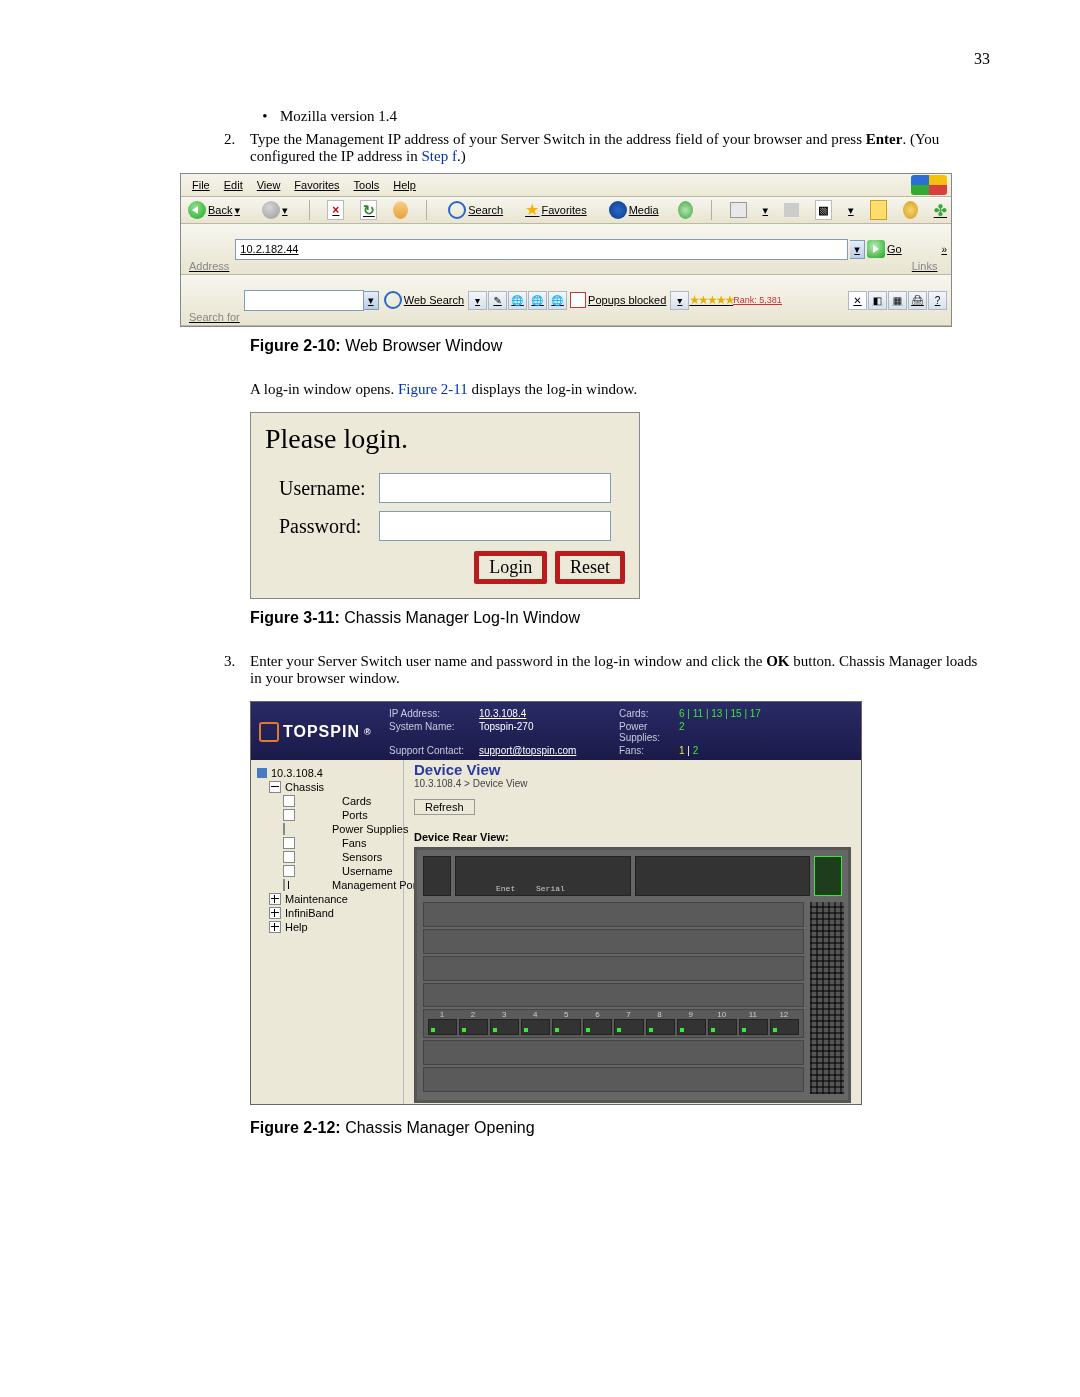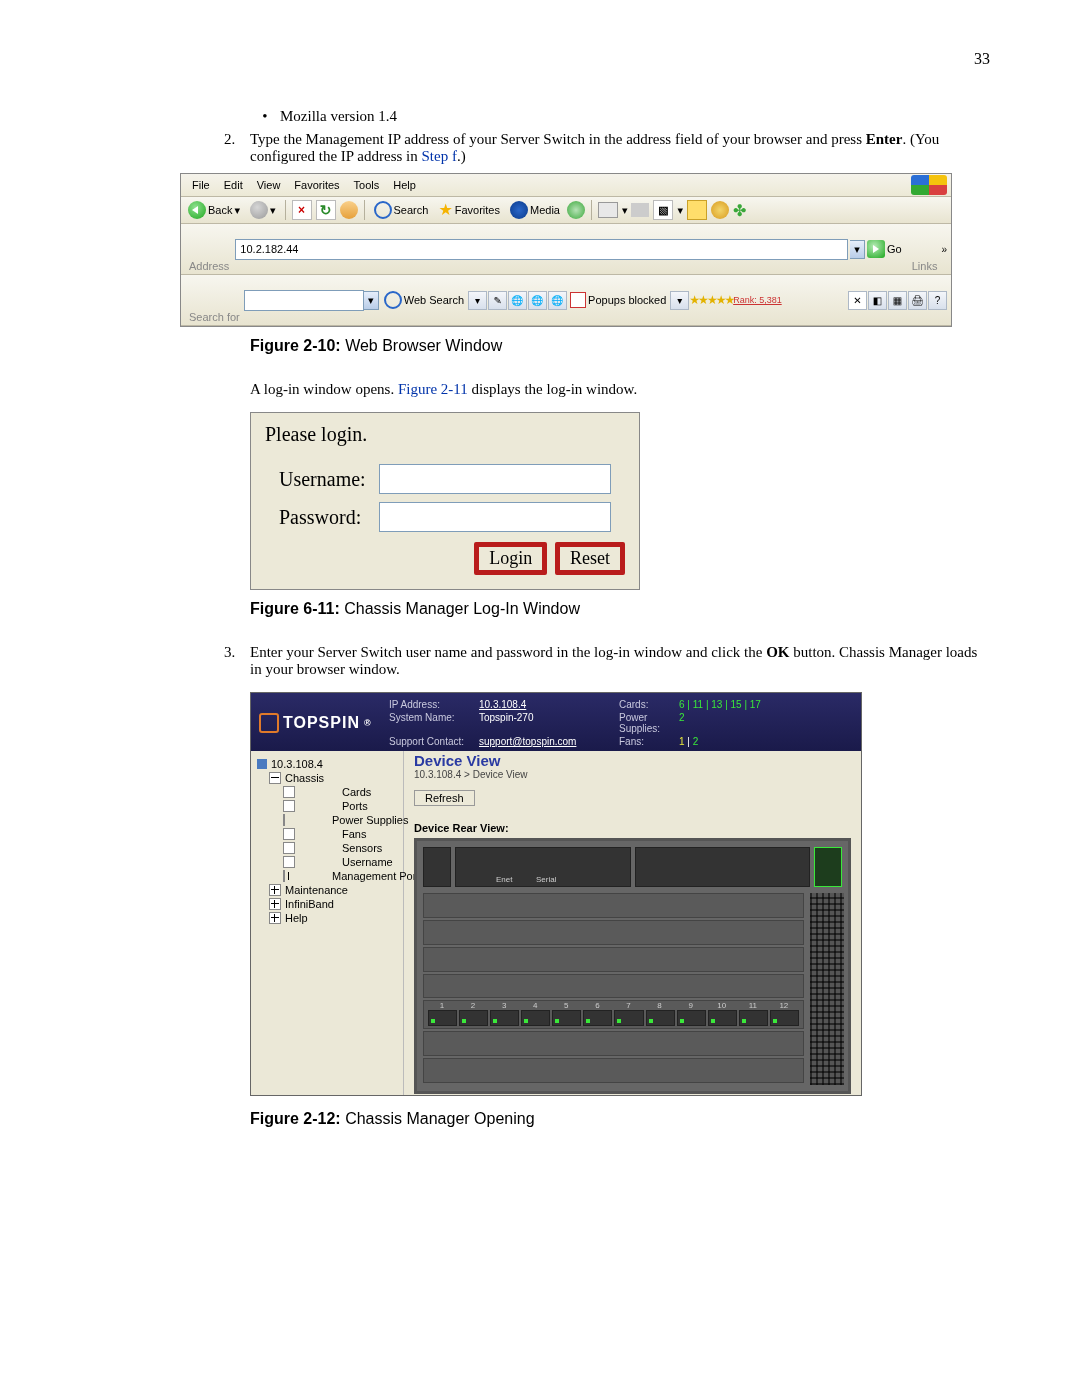--- a/index.html
+++ b/index.html
@@ -31,21 +31,21 @@
     font-family: Tahoma, Arial, sans-serif;
     font-size: 11px;
     color:#000;
     position: relative;
   }
   .browser-menubar { display:flex; align-items:center; padding:1px 4px; background: linear-gradient(#f5f3eb,#ece9d6); border-bottom:1px solid #bdb8a5;}
   .browser-menubar span { padding:2px 7px; }
   .browser-menubar .winflag { margin-left:auto; width:22px; height:16px; background:
     conic-gradient(from 90deg,#d93f3f 0 25%,#33a933 0 50%,#2b6fd6 0 75%,#f4c20d 0 100%);
     border-radius:3px; }
-  .browser-toolbar { display:flex; align-items:center; gap:4px; padding:3px 4px; border-bottom:1px solid #bdb8a5; background:linear-gradient(#f7f6ef,#e8e4d0);}
+  .browser-toolbar { display:flex; align-items:center; gap:16px; padding:3px 4px; border-bottom:1px solid #bdb8a5; background:linear-gradient(#f7f6ef,#e8e4d0);}
   .tb-btn { display:inline-flex; align-items:center; gap:2px; padding:1px 3px;}
   .ico { width:18px; height:18px; border-radius:50%; display:inline-block; position:relative;}
   .back-ico { background:radial-gradient(circle at 40% 35%, #8fe08f, #1ea81e);} 
   .back-ico::after{content:"";position:absolute;left:4px;top:5px;border-top:4px solid transparent;border-bottom:4px solid transparent;border-right:6px solid #fff;}
   .fwd-ico { background:radial-gradient(circle at 40% 35%, #d6d6d6, #9a9a9a);} 
   .sep { width:1px; height:20px; background:#b5b09c; margin:0 2px;}
   .sq { width:18px;height:18px;border:1px solid #bbb;background:#fff;display:inline-flex;align-items:center;justify-content:center;font-weight:bold;}
   .stop-x{color:#c00;font-size:12px;}
   .refresh-c{color:#2a8a2a;font-size:14px;}
   .home-ico{background:linear-gradient(#f9d08a,#e6a03a);}
@@ -66,21 +66,21 @@
   .search-bar-wrap{display:flex;align-items:center;}
 
   
   .login-box {
     width:360px;
     border:1px solid #888;
     background:#ece9d8;
     padding:10px 14px 14px 14px;
     font-family:"Times New Roman",serif;
   }
-  .login-title { font-size:20px; margin-bottom:18px;}
+  .login-title { font-size:28px; margin-bottom:18px;}
   .login-row { display:flex; align-items:center; margin:8px 14px;}
   .login-row label { width:100px; font-size:20px;}
   .login-row input { flex:1; height:24px; border:1px solid #7f9db9; background:#fff; padding:2px 4px; font-size:14px;}
   .login-btns { text-align:right; margin-top:10px;}
   .login-btns button{ font-family:"Times New Roman",serif; font-size:18px; padding:1px 10px; background:#ece9d8; border:5px solid #b91c1c; border-radius:2px; margin-left:4px;}
 
   
   .cm { width:610px; border:1px solid #666; background:#ebe8d7; font-family:Arial,Helvetica,sans-serif; font-size:11px;}
   .cm-header{ background:linear-gradient(#2a2a66,#1a1a4a); color:#fff; padding:6px 8px 4px 8px; display:flex;}
   .cm-logo{ font-weight:bold; font-size:16px; letter-spacing:1px; width:130px; display:flex; align-items:center; gap:4px;}
@@ -103,21 +103,21 @@
   .cm-main{ flex:1; padding:1px 10px;}
   .cm-title{ color:#2a3aa2; font-weight:bold; font-size:15px;}
   .cm-bc{ font-size:10px; color:#444;}
   .cm-refresh{ margin:10px 0; padding:1px 10px; font-size:11px; background:#ece9d8;border:1px solid #999;}
   .cm-sub{ font-weight:bold; font-size:11px; margin-top:6px;}
   .chassis{ border:3px solid #555; background:#666; height:250px; position:relative; margin-top:4px;}
   .chassis .toprow{ position:absolute;top:6px;left:6px;right:6px;height:40px;display:flex;gap:4px;}
   .psu{ width:26px;background:#333;border:1px solid #222;}
   .psu.on{ border-color:#3ae83a; background:#1d3d1d;}
   .netmod{ flex:1;background:#333;border:1px solid #222; position:relative;}
-  .portlbl{position:absolute;bottom:2px;font-size:8px;color:#ccc;}
+  .portlbl{position:absolute;bottom:2px;font-size:8px;color:#ccc;font-family:Liberation Mono, monospace;}
   .chassis .dots{position:absolute;right:4px;top:52px;bottom:6px;width:34px;background:repeating-linear-gradient(0deg,#777 0 2px,transparent 2px 6px),repeating-linear-gradient(90deg,#777 0 2px,transparent 2px 6px);background-blend-mode:multiply;background-color:#555;}
   .slot-area{position:absolute;left:6px;right:44px;top:52px;bottom:6px;display:flex;flex-direction:column;}
   .slot{flex:1;border:1px solid #444;background:#5a5a5a;margin-bottom:2px;}
   .slot.ports{display:flex;align-items:flex-end;gap:2px;padding:2px 4px;}
   .sp{flex:1;height:14px;background:#333;border:1px solid #222;position:relative;}
   .sp .num{position:absolute;top:-10px;left:0;right:0;text-align:center;font-size:8px;color:#ccc;}
   .sp .led{position:absolute;left:2px;bottom:2px;width:4px;height:4px;background:#3ae83a;}
 </style>
 </head>
 <body>
@@ -133,21 +133,21 @@
 
   <div class="num-row" style="margin-left:-26px;">
     <div class="num">2.</div>
     <div>
       <span>Type the Management IP address of your Server Switch in the address field of your browser and press </span><b>Enter</b><span>. (You configured the IP address in </span><span class="link">Step f</span><span>.)</span>
     </div>
   </div>
 
 </div>
 
-<div class="browser" style="margin-left:90px; margin-top:8px;">
+<div class="browser" style="margin-left:90px; margin-top:8px;text-decoration:underline;">
   <div class="browser-menubar">
     <span>File</span>
     <span>Edit</span>
     <span>View</span>
     <span>Favorites</span>
     <span>Tools</span>
     <span>Help</span>
     <span class="winflag"></span>
   </div>
   <div class="browser-toolbar">
@@ -241,21 +241,21 @@
     <div class="login-row">
       <label>Password:</label>
       <input type="password" style="">
     </div>
     <div class="login-btns">
       <button>Login</button>
       <button>Reset</button>
     </div>
   </div>
 
-  <div class="caption"><b>Figure 6-11:</b> <span>Chassis Manager Log-In Window</span></div>
+  <div class="caption"><b>Figure 3-11:</b> <span>Chassis Manager Log-In Window</span></div>
 
   <div class="num-row" style="margin-left:-26px; margin-bottom:14px;">
     <div class="num">3.</div>
     <div>
       <span>Enter your Server Switch user name and password in the log-in window and click the </span><b>OK</b><span> button. Chassis Manager loads in your browser window.</span>
     </div>
   </div>
 
   <div class="cm">
     <div class="cm-header">

